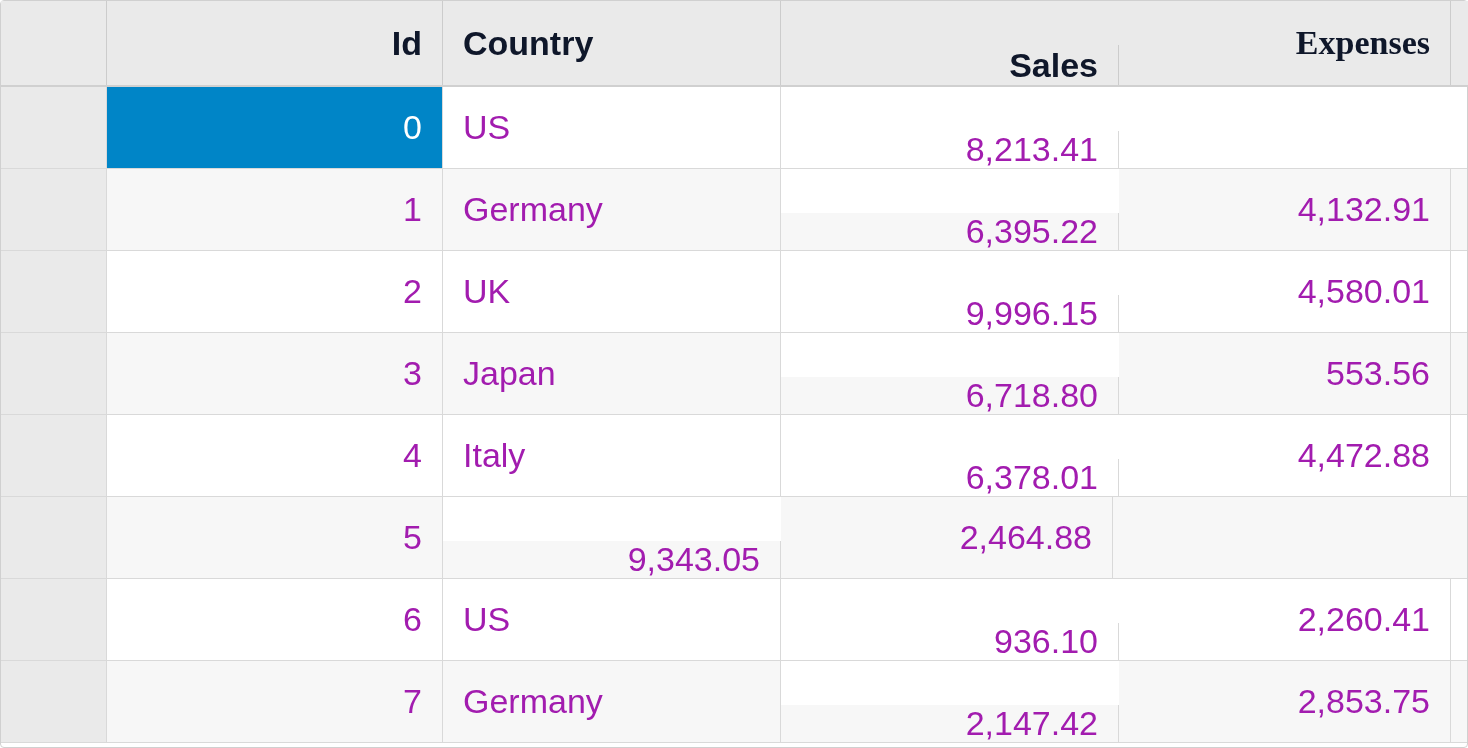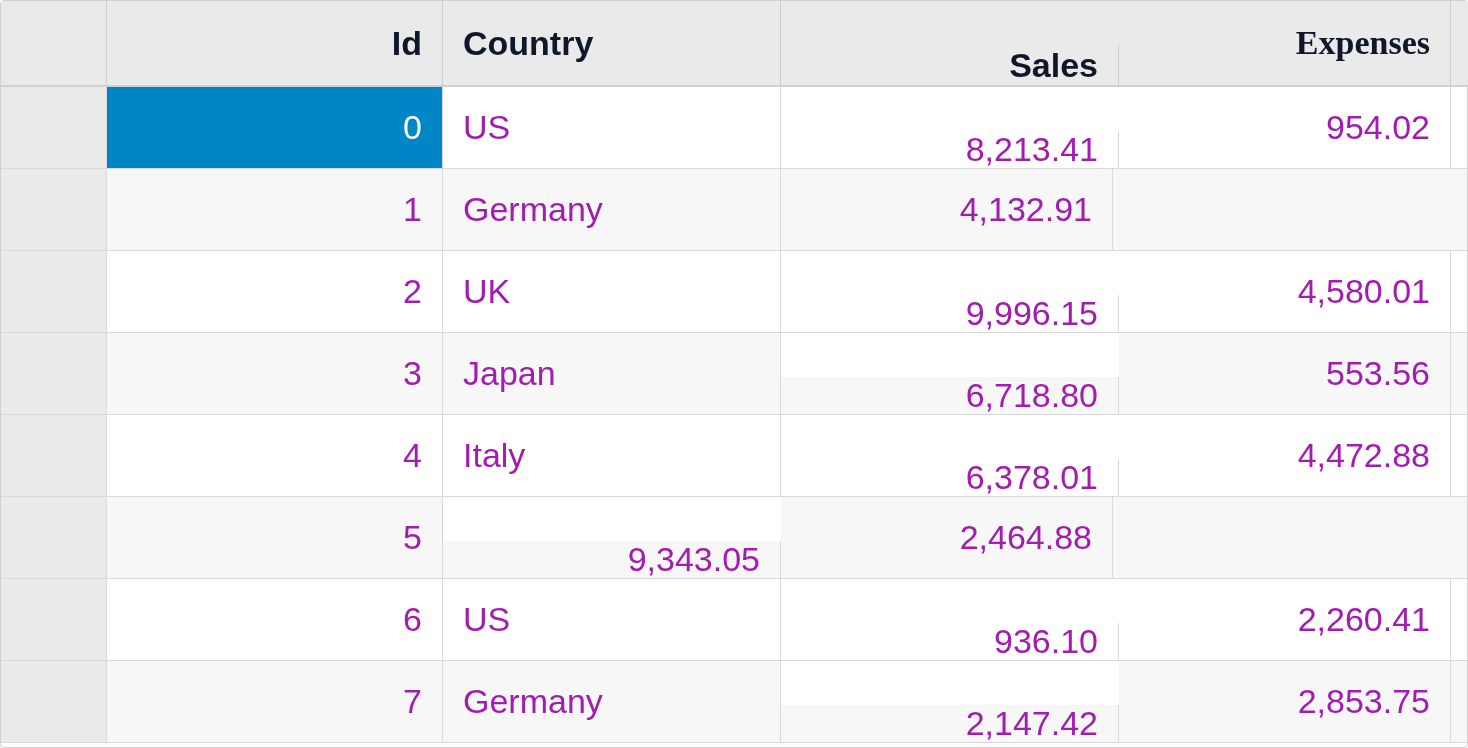--- a/index.html
+++ b/index.html
@@ -99,28 +99,28 @@
     <div class="header-cell col-expenses">Expenses</div>
     <div class="header-cell col-trail"></div>
   </div>
   <div class="body">
 
     <div class="data-row even">
       <div class="data-cell row-handle col-handle"></div>
       <div class="data-cell col-id selected-cell">0</div>
       <div class="data-cell col-country">US</div>
       <div class="data-cell col-sales">8,213.41</div>
-      <div class="data-cell col-expenses">954.02</div>
       <div class="data-cell col-trail"></div>
     </div>
 
     <div class="data-row odd">
       <div class="data-cell row-handle col-handle"></div>
       <div class="data-cell col-id">1</div>
       <div class="data-cell col-country">Germany</div>
+      <div class="data-cell col-sales">6,395.22</div>
       <div class="data-cell col-expenses">4,132.91</div>
       <div class="data-cell col-trail"></div>
     </div>
 
     <div class="data-row even">
       <div class="data-cell row-handle col-handle"></div>
       <div class="data-cell col-id">2</div>
       <div class="data-cell col-country">UK</div>
       <div class="data-cell col-sales">9,996.15</div>
       <div class="data-cell col-expenses">4,580.01</div>

